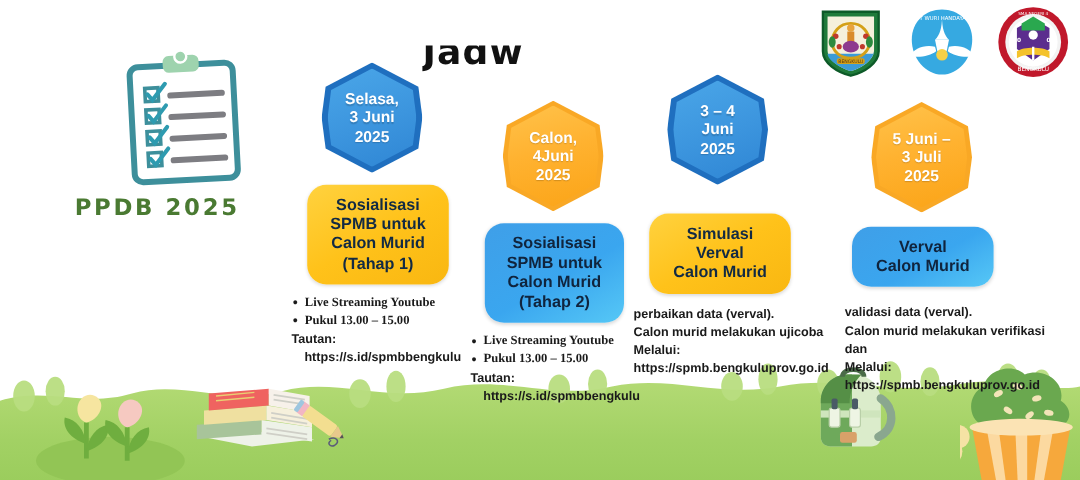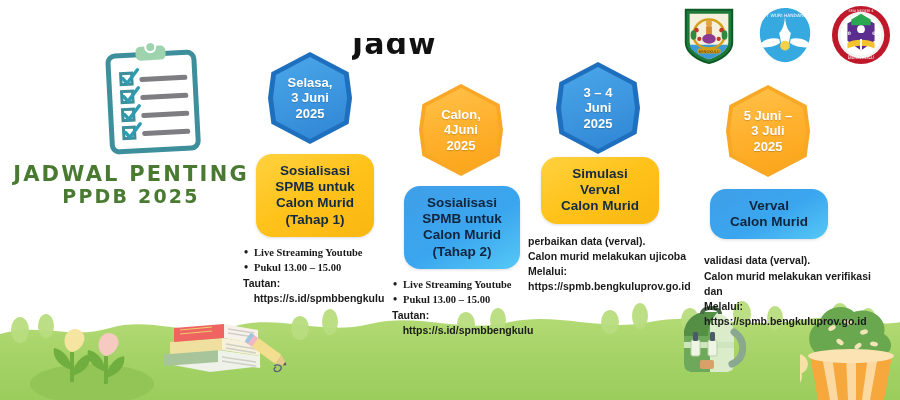--- a/index.html
+++ b/index.html
@@ -154,21 +154,21 @@
   #card-1 .pill { margin-top: 10px; width: 118px; margin-left: 13px; }
   #card-1 .detail { margin-top: 8px; }
 
   #card-2 { left: 392px; top: 84px; width: 152px; }
   #card-2 .hex { margin-left: 27px; }
   #card-2 .pill { margin-top: 10px; width: 116px; margin-left: 12px; }
   #card-2 .detail { margin-top: 8px; }
 
   #card-3 { left: 528px; top: 62px; width: 172px; }
   #card-3 .hex { margin-left: 28px; }
-  #card-3 .pill { margin-top: 3px; width: 118px; margin-left: 13px; }
+  #card-3 .pill { margin-top: 24px; width: 118px; margin-left: 13px; }
   #card-3 .detail { margin-top: 10px; font-weight: bold; }
 
   #card-4 { left: 704px; top: 85px; width: 180px; }
   #card-4 .hex { margin-left: 22px; }
   #card-4 .pill { margin-top: 12px; width: 118px; margin-left: 6px; }
   #card-4 .detail { margin-top: 14px; font-weight: bold; }
 </style>
 </head>
 <body>
 
@@ -366,21 +366,20 @@
       <g stroke="#7d7d82" stroke-width="5" stroke-linecap="round">
         <path d="M51,41 L94,41"></path>
         <path d="M51,59 L94,59"></path>
         <path d="M51,77 L94,77"></path>
         <path d="M51,95 L94,95"></path>
       </g>
     </g>
   </svg>
 
   <div class="title-block">
-    <div class="title-line1">JADWAL PENTING</div>
     <div class="title-line2">PPDB 2025</div>
   </div>
 
 
   <div class="crop-remnant">Jadwal</div>
 
   <div class="card" id="card-1">
     <div class="hex hex-blue">
       <div class="hex-inner"></div>
       <div class="hex-label">

